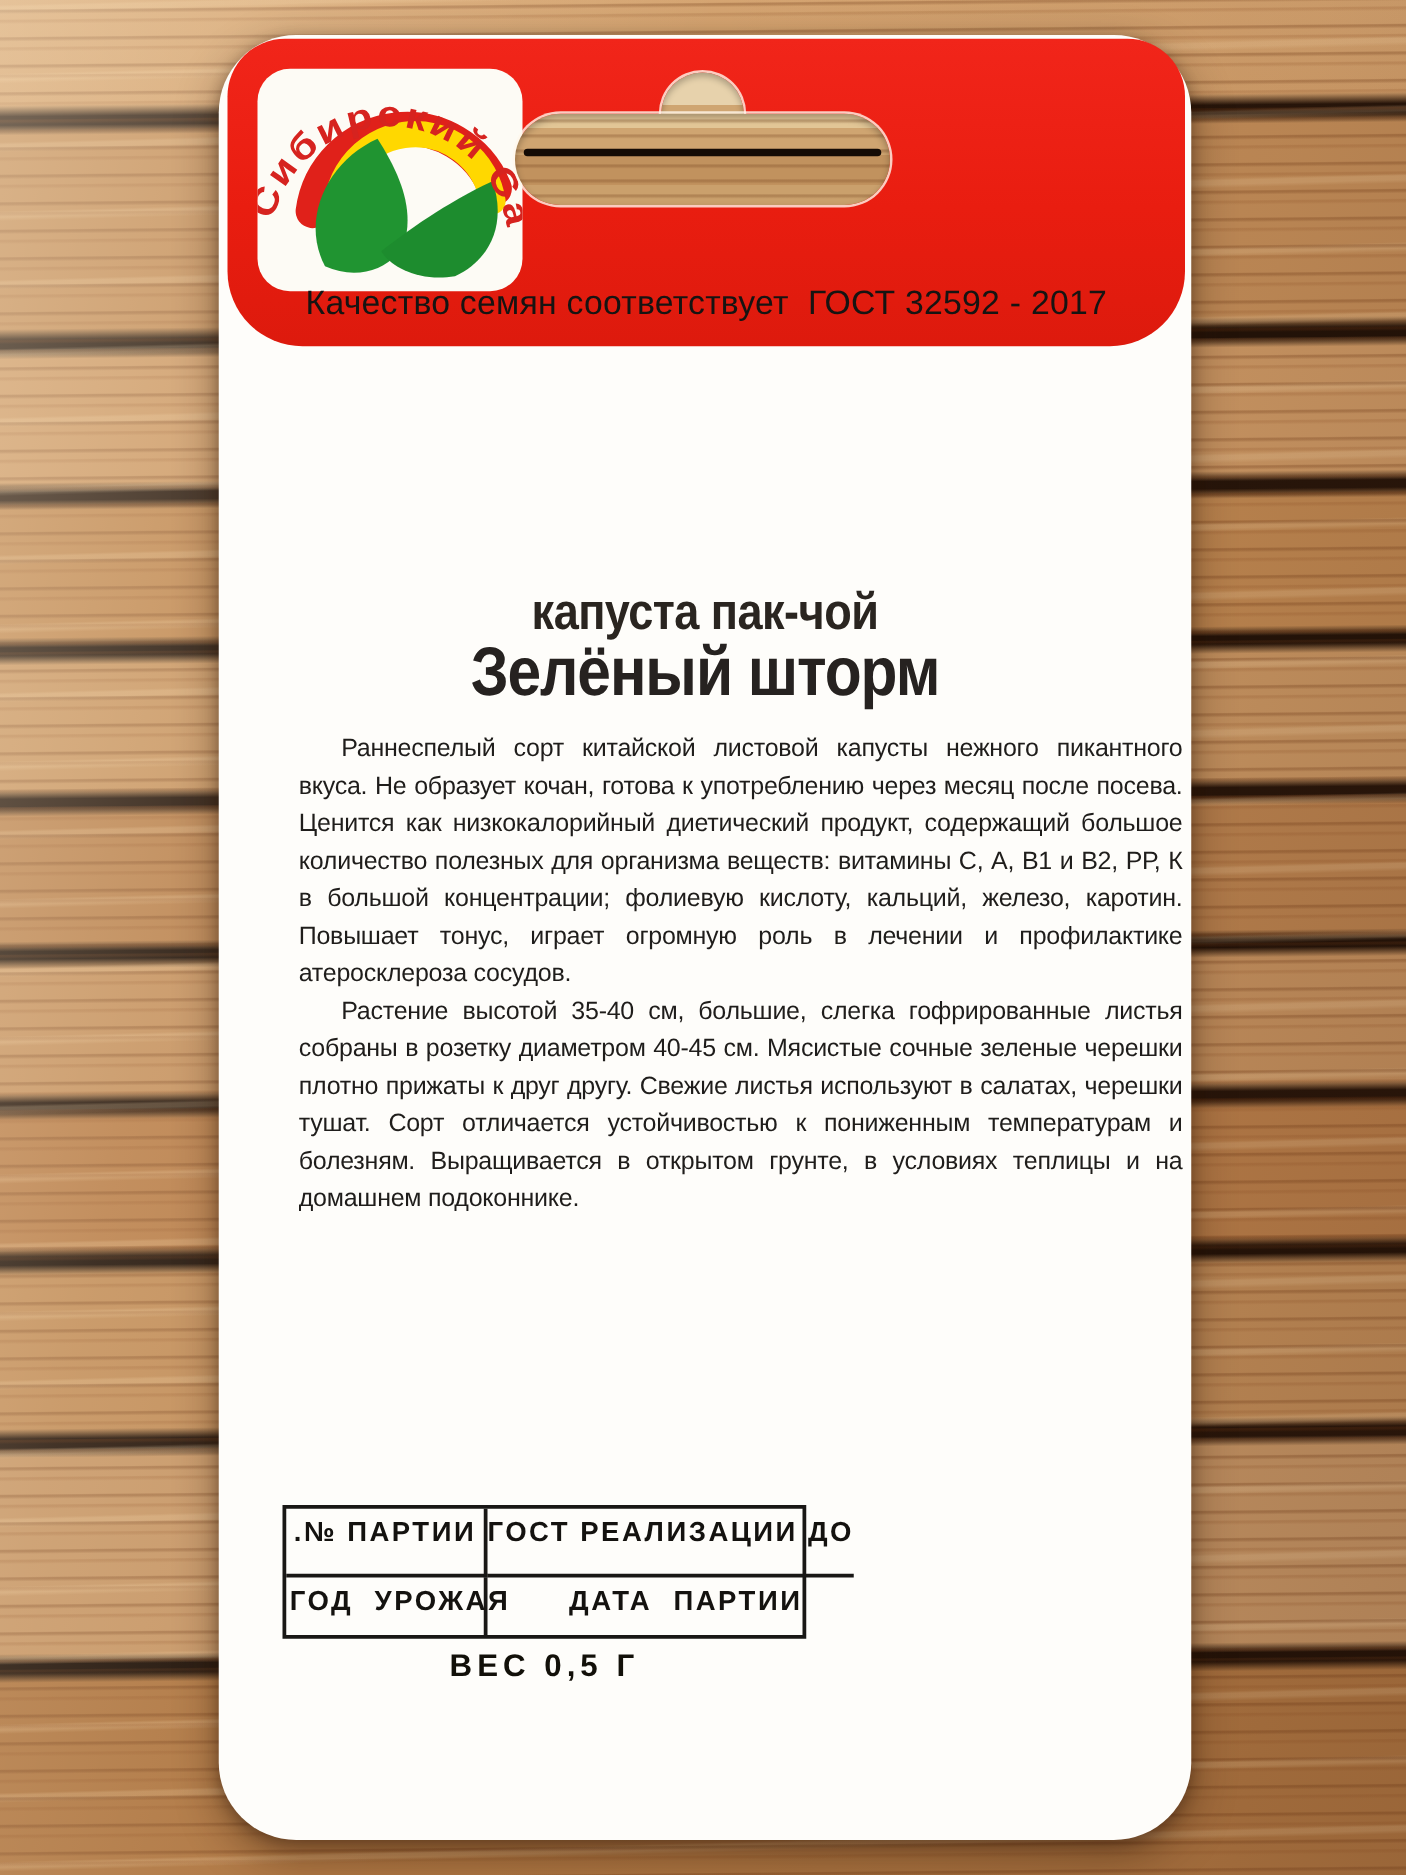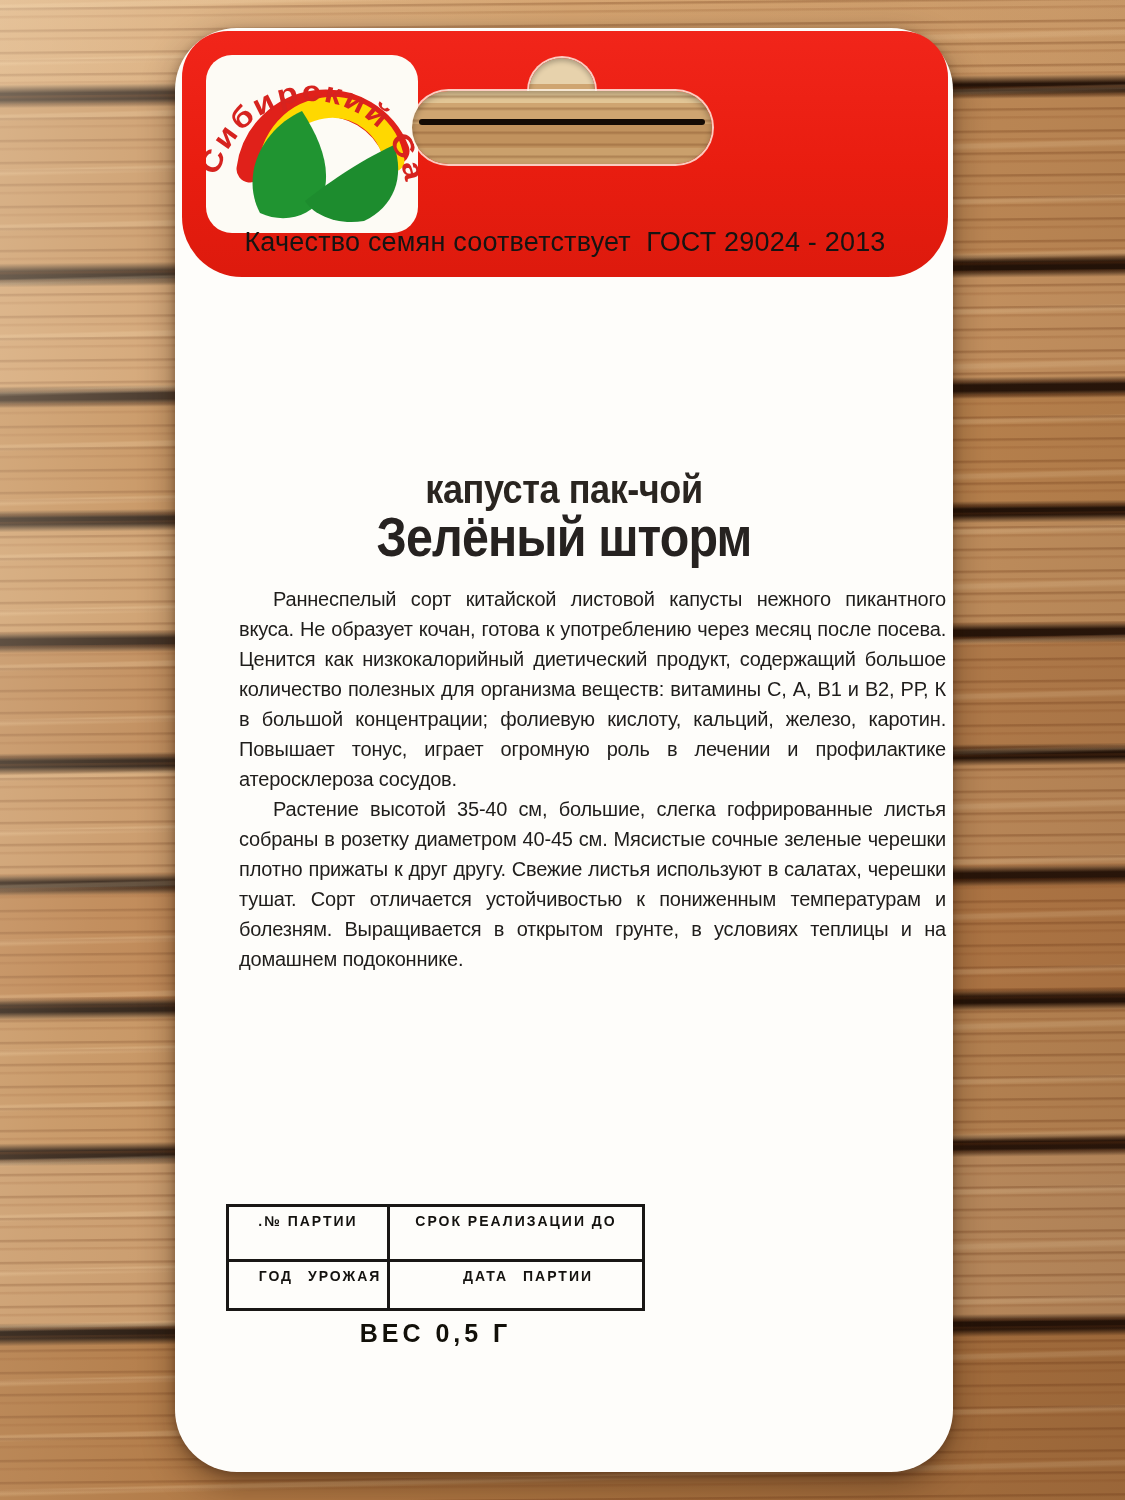--- a/index.html
+++ b/index.html
@@ -84,21 +84,21 @@
   }
   .desc p{margin:0;text-indent:34px;}
   
   .spec-table{
     position:absolute;left:51px;top:1176px;width:419px;height:107px;
     display:grid;grid-template-columns:161px 1fr;grid-template-rows:55px 1fr;
     border:3px solid #191715;box-sizing:border-box;background:transparent;
   }
   .spec-cell{
     display:flex;justify-content:center;align-items:flex-start;
-    padding-top:6px;font-size:14px;font-weight:bold;color:#14120f;
+    padding-top:6px;font-size:22px;font-weight:bold;color:#14120f;
     letter-spacing:2px;white-space:nowrap;box-sizing:border-box;
   }
   .spec-cell.c1{border-right:3px solid #191715;}
   .spec-cell.r1{border-bottom:3px solid #191715;}
   .spec-cell.wide{word-spacing:9px;padding-left:24px;}
   
   .weight-line{
     position:absolute;left:51px;top:1291px;width:419px;text-align:center;
     font-size:25px;font-weight:bold;color:#121009;letter-spacing:4px;
   }
@@ -130,34 +130,34 @@
           <textPath href="#arcText" startOffset="1%" textLength="290" lengthAdjust="spacingAndGlyphs">Сибирский Сад</textPath>
         </text>
       </svg>
     </div>
 
     <div class="slot-bump"></div>
     <div class="slot-pill">
       <div class="slot-line"></div>
     </div>
 
-    <div class="quality-line">Качество семян соответствует  ГОСТ 29024 - 2013</div>
+    <div class="quality-line">Качество семян соответствует  ГОСТ 32592 - 2017</div>
   </div>
 
   <div class="title-species">капуста пак-чой</div>
   <div class="title-variety">Зелёный шторм</div>
 
   <div class="desc">
     <p>Раннеспелый сорт китайской листовой капусты нежного пикантного вкуса. Не образует кочан, готова к употреблению через месяц после посева. Ценится как низкокалорийный диетический продукт, содержащий большое количество полезных для организма веществ: витамины С, А, В1 и В2, РР, К в большой концентрации; фолиевую кислоту, кальций, железо, каротин. Повышает тонус, играет огромную роль в лечении и профилактике атеросклероза сосудов.</p>
     <p>Растение высотой 35-40 см, большие, слегка гофрированные листья собраны в розетку диаметром 40-45 см. Мясистые сочные зеленые черешки плотно прижаты к друг другу. Свежие листья используют в салатах, черешки тушат. Сорт отличается устойчивостью к пониженным температурам и болезням. Выращивается в открытом грунте, в условиях теплицы и на домашнем подоконнике.</p>
   </div>
 
   <div class="spec-table">
     <div class="spec-cell c1 r1">.№ ПАРТИИ</div>
-    <div class="spec-cell r1">СРОК РЕАЛИЗАЦИИ ДО</div>
+    <div class="spec-cell r1">ГОСТ РЕАЛИЗАЦИИ ДО</div>
     <div class="spec-cell c1 wide">ГОД УРОЖАЯ</div>
     <div class="spec-cell wide">ДАТА ПАРТИИ</div>
   </div>
 
   <div class="weight-line">ВЕС 0,5 Г</div>
 
 
 </div>
 
 </body></html>

